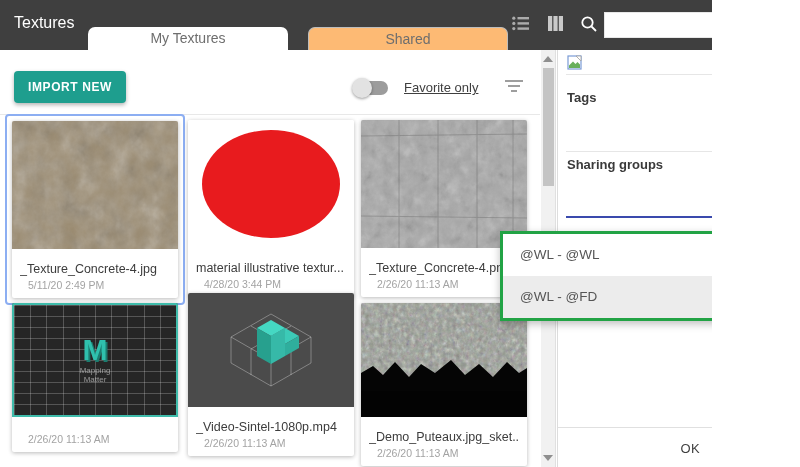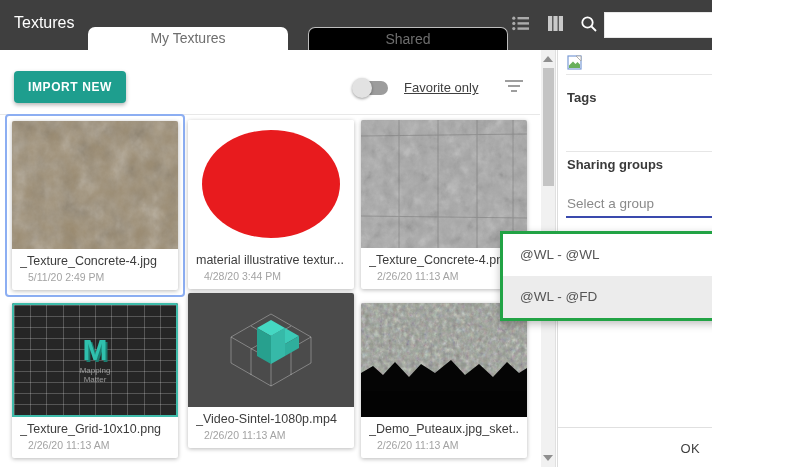--- a/index.html
+++ b/index.html
@@ -7,21 +7,21 @@
   body { font-family:"Liberation Sans", sans-serif; }
   .app { position:relative; width:712px; height:467px; background:#fff; overflow:hidden; }
 
   
   .topbar { position:absolute; left:0; top:0; width:800px; height:50px; background:#3f3f3f; }
   .app-title { position:absolute; left:14px; top:14px; color:#fff; font-size:16px; font-weight:400; }
   .tabs { position:absolute; left:88px; bottom:0; display:flex; gap:20px; }
   .tab { width:200px; height:23px; line-height:23px; text-align:center; font-size:14px; color:#6e6e6e;
          border-radius:7px 7px 0 0; cursor:default; }
   .tab.active { background:#fff; }
-  .tab.inactive { background:#000000; border:1px solid #bdbdbd; border-bottom:none; }
+  .tab.inactive { background:#fdba74; border:1px solid #bdbdbd; border-bottom:none; }
   .topbar-icon { position:absolute; top:16px; }
   .search-box { position:absolute; left:604px; top:12px; width:183px; height:26px; background:#fff;
                 border:1px solid #e8e8e8; font-size:13px; padding:0 6px; outline:none; }
 
   
   .import-btn { position:absolute; left:14px; top:71px; background:#1e9e8e; color:#fff; border:none;
                 font-family:"Liberation Sans", sans-serif; font-size:12px; font-weight:bold; letter-spacing:.6px;
                 padding:9px 14px; border-radius:4px; box-shadow:0 2px 4px rgba(0,0,0,.3); cursor:pointer; }
   .toggle { position:absolute; left:352px; top:81px; width:36px; height:14px; }
   .toggle .track { position:absolute; left:4px; top:0; width:32px; height:14px; border-radius:7px; background:#9c9c9c; }
@@ -31,21 +31,21 @@
   .filter-icon { position:absolute; left:505px; top:80px; width:18px; height:14px; }
   .filter-icon i { display:block; height:2px; background:#9e9e9e; margin:0 auto 3px auto; }
   .filter-icon i:nth-child(1){ width:18px; } .filter-icon i:nth-child(2){ width:12px; } .filter-icon i:nth-child(3){ width:6px; }
   .toolbar-divider { position:absolute; left:0; top:114px; width:540px; height:1px; background:#e8e8e8; }
 
   
   .card { position:absolute; width:166px; background:#fff; border-radius:2px;
           box-shadow:0 1px 4px rgba(0,0,0,.28); overflow:hidden; cursor:pointer; }
   .thumb { width:166px; position:relative; overflow:hidden; }
   .thumb svg, .thumb > div { display:block; }
-  .caption { padding:5px 8px 7px 8px; }
+  .caption { padding:13px 8px 7px 8px; }
   .cname { font-size:12.5px; color:#3c3c3c; white-space:nowrap; overflow:hidden; }
   .cdate { font-size:10.5px; color:#a3a3a3; margin-top:3px;margin-left:8px; }
   .sel-outline { position:absolute; left:5px; top:114px; padding:5px; border:2px solid #8caef2; border-radius:4px; }
   .sel-outline .card { position:relative; left:0; top:0; }
 
   .thumb-red { width:166px; height:128px; background:#fff; position:relative; }
   .thumb-red .ellipse { position:absolute; left:14px; top:10px; width:138px; height:108px; border-radius:50%; background:#e81b1e; }
 
   .thumb-grid { width:166px; height:114px; background-color:#262626; border:2px solid #3fbcab;
     background-image:
@@ -192,21 +192,20 @@
   </div>
 
   <div class="card" style="left:12px; top:303px;">
     <div class="thumb thumb-grid">
       <div class="logo">
         <div class="logo-m">M</div>
         <div class="logo-text"><span>Mapping</span><br><span>Matter</span></div>
       </div>
     </div>
     <div class="caption">
-      <div class="cname">_Texture_Grid-10x10.png</div>
       <div class="cdate">2/26/20 11:13 AM</div>
     </div>
   </div>
 
   <div class="card" style="left:188px; top:293px;">
     <div class="thumb thumb-cube" style="height:114px;">
       <svg width="84" height="76" viewBox="0 0 84 76">
         <g fill="none" stroke="rgba(255,255,255,.32)" stroke-width="1">
           <polygon points="42,2 82,25 82,51 42,74 2,51 2,25"></polygon>
           <polyline points="2,25 42,48 82,25"></polyline>
@@ -257,23 +256,20 @@
   <div class="panel">
     <svg style="position:absolute; left:9px; top:5px;" width="16" height="16" viewBox="0 0 16 16">
       <rect x="1" y="1" width="13" height="13" fill="#fff" stroke="#7a9bd6" stroke-width="1.2"></rect>
       <polygon points="2,10.5 6,6.5 8.5,9 10.5,7 13,9.5 13,13 2,13" fill="#69b05c"></polygon>
       <polygon points="9,1 14,1 14,6" fill="#fff" stroke="#9e9e9e" stroke-width="0.8"></polygon>
     </svg>
     <div class="panel-divider" style="top:24px;"></div>
     <div class="panel-label" style="top:40px;text-align:center;">Tags</div>
     <div class="panel-divider" style="top:101px;"></div>
     <div class="panel-label" style="top:107px;">Sharing groups</div>
-    <div class="select-field">
-      <div class="select-placeholder">Select a group</div>
-    </div>
     <div class="select-underline"></div>
     <div class="panel-scrollbar">
       <div class="tri-up" style="position:absolute; left:2px; top:4px;"></div>
       <div class="tri-down" style="position:absolute; left:2px; bottom:2px;"></div>
     </div>
     <div class="footer-divider"></div>
     <div class="footer-btns">
       <button class="text-btn">OK</button>
       <button class="text-btn">CANCEL</button>
     </div>

